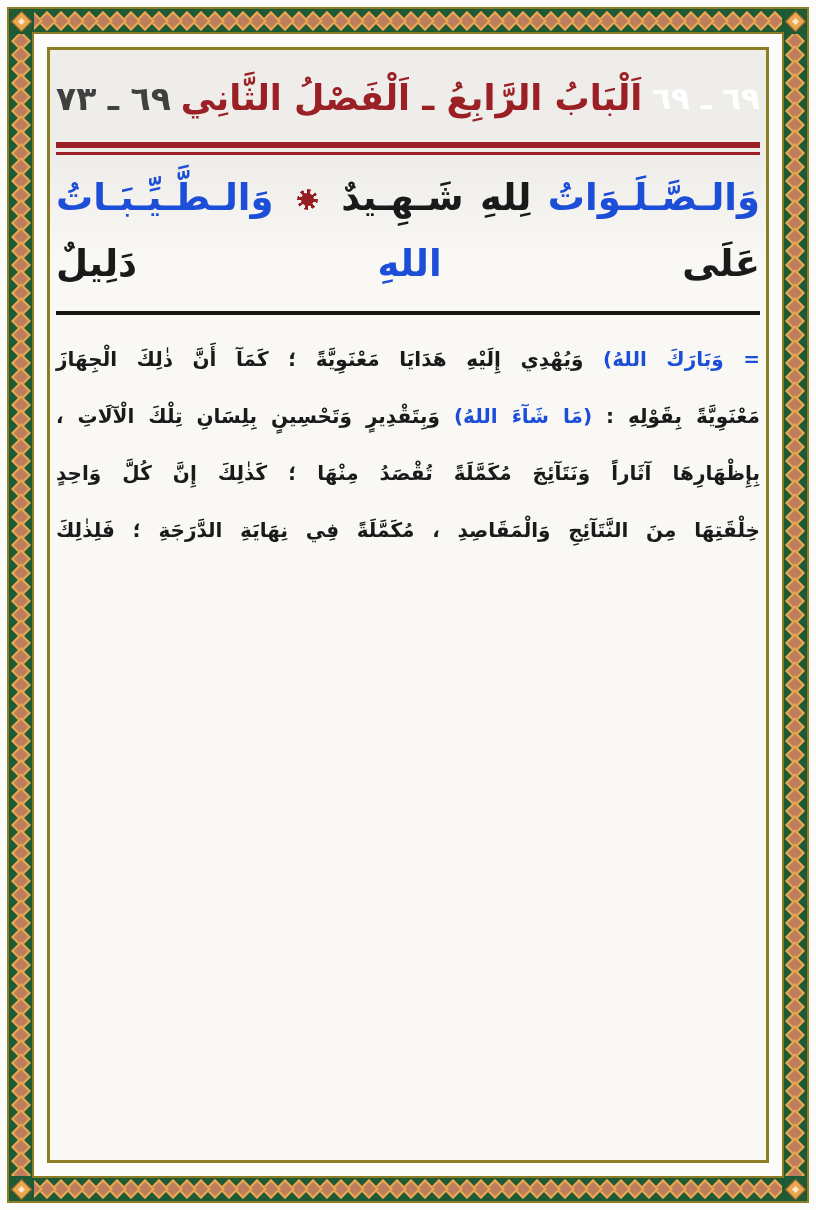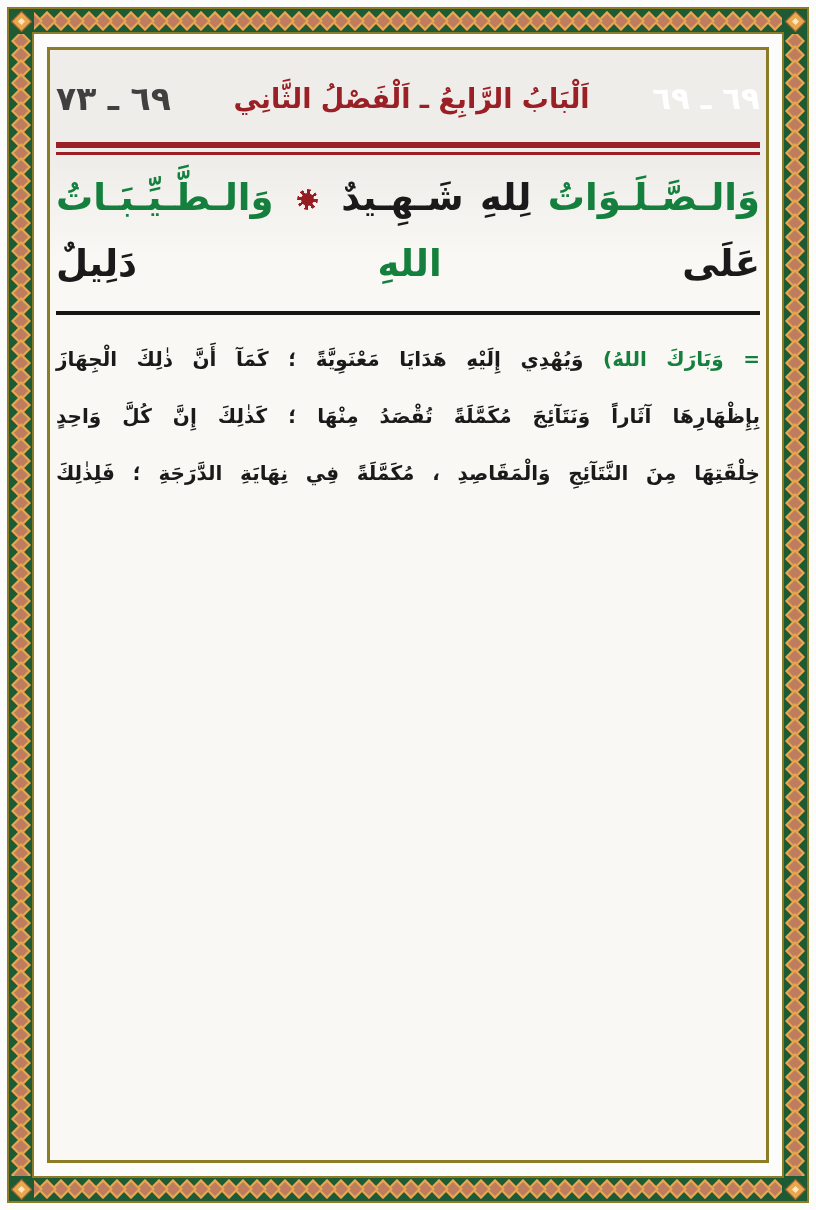--- a/index.html
+++ b/index.html
@@ -23,30 +23,30 @@
   .corner{position:absolute;width:22px;height:22px;display:flex;align-items:center;justify-content:center;}
   .corner.tl{top:10px;left:10px;} .corner.tr{top:10px;right:10px;}
   .corner.bl{bottom:10px;left:10px;} .corner.br{bottom:10px;right:10px;}
   .corner b{display:block;width:13px;height:13px;background:#e9a84e;transform:rotate(45deg);
     border:1px solid #8d5a2a;position:relative;}
   .corner b i{position:absolute;inset:4px;background:#f6e7c8;display:block;}
   
   .content{position:absolute;left:56px;right:56px;top:56px;color:#1a1a1a;}
   .header{display:flex;justify-content:space-between;align-items:center;height:84px;font-weight:bold;}
   .ghost{color:#ffffff;font-size:31px;letter-spacing:2px;}
-  .title{color:#9b2025;font-size:27px;}
+  .title{color:#9b2025;font-size:35px;}
   .pagenums{color:#404040;font-size:33px;letter-spacing:2px;}
   .rule-red{margin-top:2px;height:4px;border-top:6px solid #9b2025;border-bottom:3px solid #9b2025;}
   .verse{margin-top:10px;font-weight:bold;}
   .verse-line{font-size:37px;line-height:66px;text-align:justify;text-align-last:justify;white-space:normal;}
   .rule-black{margin-top:14px;height:4px;background:#161616;}
   .footnote{margin-top:16px;font-weight:bold;}
   .fn-line{font-size:20px;line-height:57px;text-align:justify;text-align-last:justify;}
   .seg-black{color:#1a1a1a;}
-  .seg-red{color:#15803d;}
+  .seg-red{color:#1d4ed8;}
   .rosette{display:inline-block;width:21px;height:21px;margin:0 7px;vertical-align:middle;border-radius:50%;
     background:repeating-conic-gradient(#961d21 0deg 20deg,rgba(0,0,0,0) 20deg 45deg);position:relative;}
   .rosette::after{content:"";position:absolute;inset:4px;border-radius:50%;background:#961d21;}
 </style>
 </head>
 <body>
 
 <div class="page" dir="rtl" lang="ar">
 
   <div class="olive-outer"></div>
@@ -367,18 +367,19 @@
     <div class="rule-red"></div>
 
     <div class="verse">
         <div class="verse-line"><span class="seg-red">وَالـصَّـلَـوَاتُ </span><span class="seg-black">لِلهِ شَـهِـيدٌ </span><span class="rosette" title="۞"></span><span class="seg-red"> وَالـطَّـيِّـبَـاتُ </span><span class="seg-black">عَلَى </span><span class="seg-red">اللهِ </span><span class="seg-black">دَلِيلٌ</span></div>
       </div>
 
     <div class="rule-black"></div>
 
     <div class="footnote">
         <div class="fn-line"><span class="seg-red">= وَبَارَكَ اللهُ)</span><span class="seg-black"> وَيُهْدِي إِلَيْهِ هَدَايَا مَعْنَوِيَّةً ؛ كَمَآ أَنَّ ذٰلِكَ الْجِهَازَ</span></div>
+        <div class="fn-line"><span class="seg-black">مَعْنَوِيَّةً بِقَوْلِهِ : </span><span class="seg-red">(مَا شَآءَ اللهُ)</span><span class="seg-black"> وَبِتَقْدِيرٍ وَتَحْسِينٍ بِلِسَانِ تِلْكَ الْآلَاتِ ،</span></div>
         <div class="fn-line"><span class="seg-black">بِإِظْهَارِهَا آثَاراً وَنَتَآئِجَ مُكَمَّلَةً تُقْصَدُ مِنْهَا ؛ كَذٰلِكَ إِنَّ كُلَّ وَاحِدٍ</span></div>
         <div class="fn-line"><span class="seg-black">خِلْقَتِهَا مِنَ النَّتَآئِجِ وَالْمَقَاصِدِ ، مُكَمَّلَةً فِي نِهَايَةِ الدَّرَجَةِ ؛ فَلِذٰلِكَ</span></div>
       </div>
 
   </div>
 </div>
 
 </body></html>

